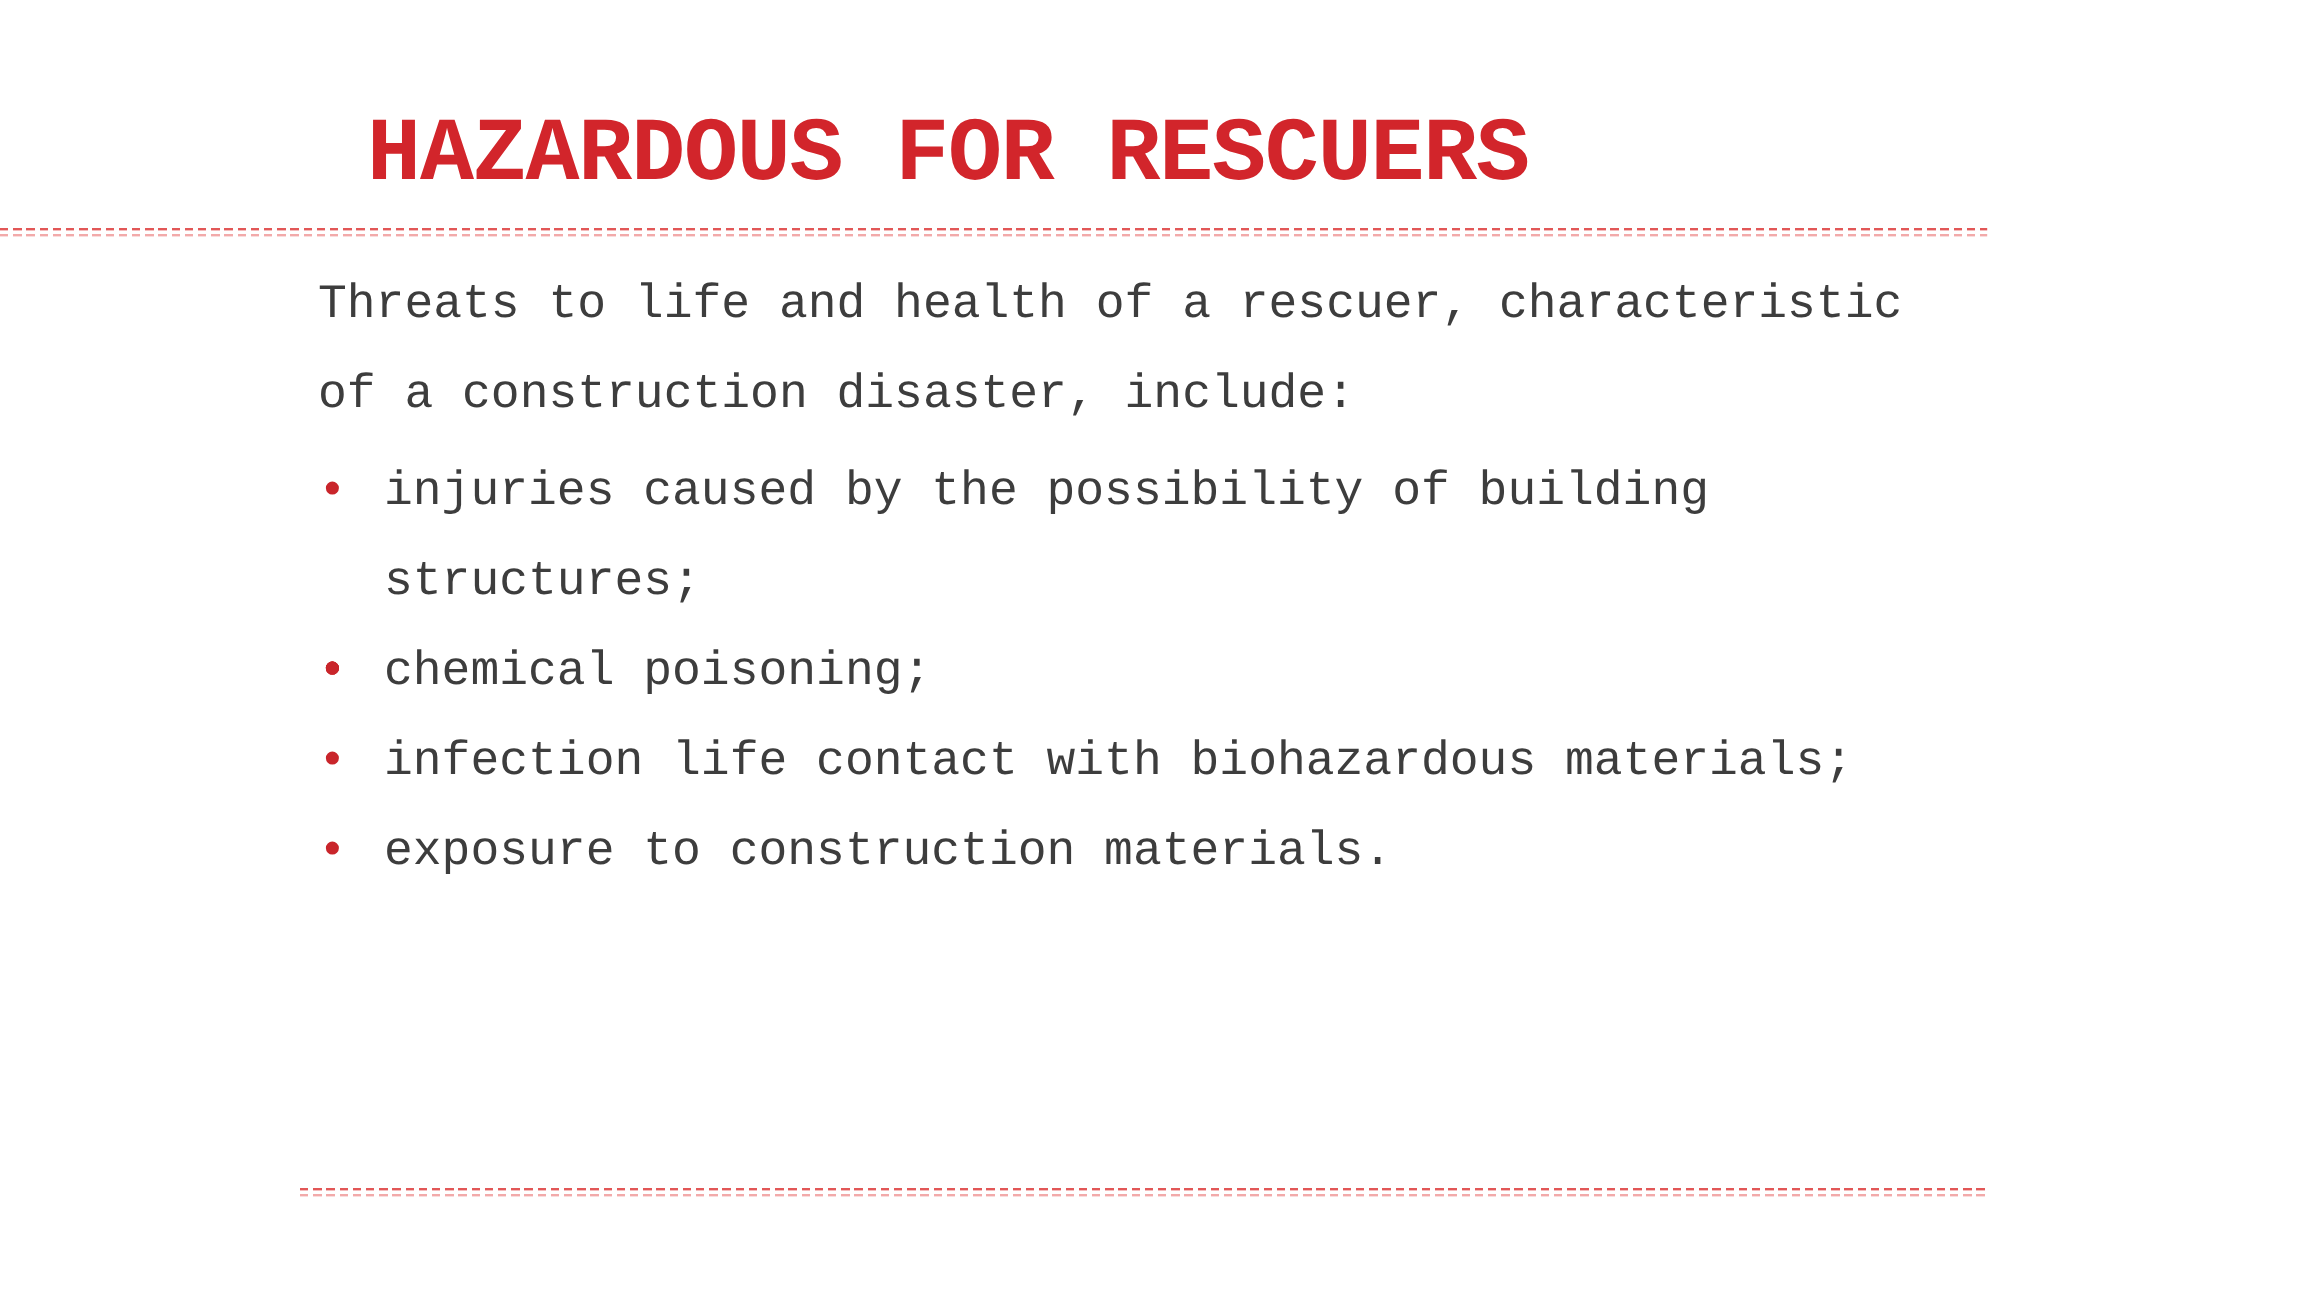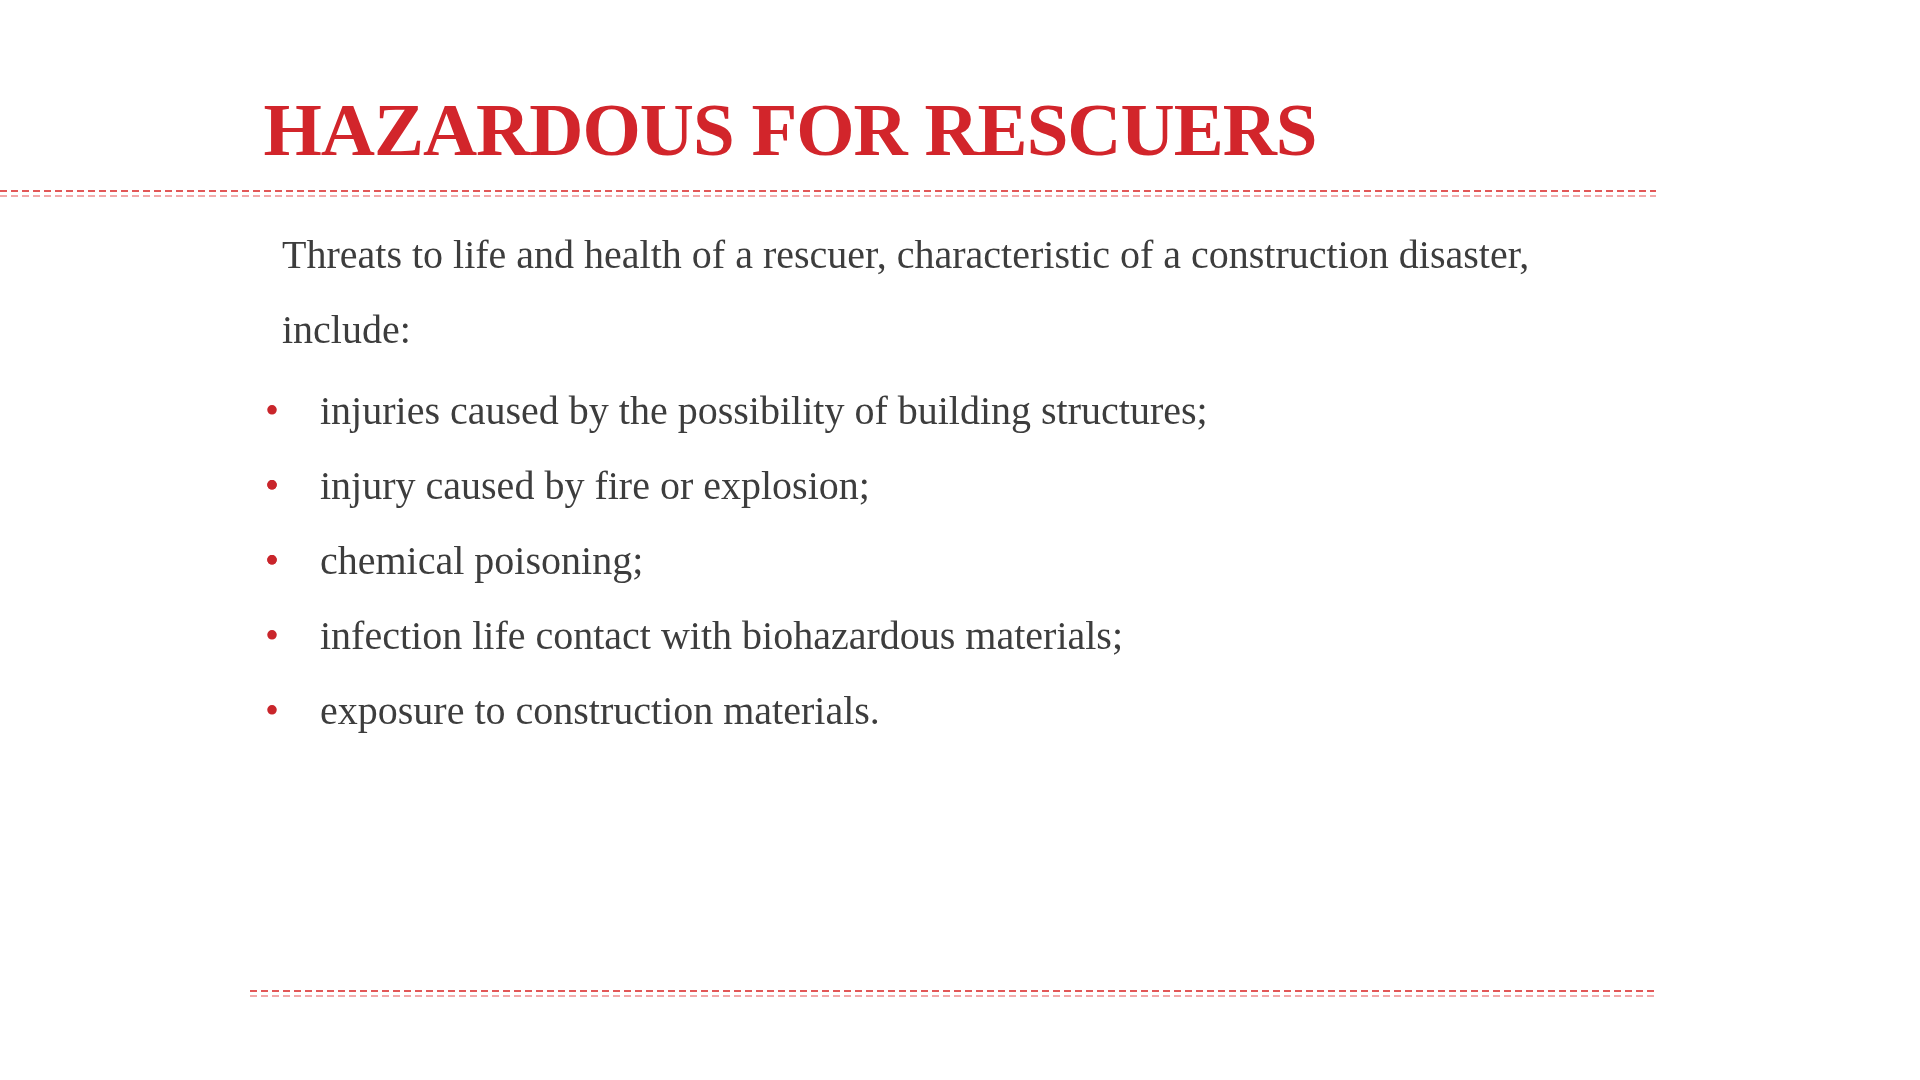--- a/index.html
+++ b/index.html
@@ -6,21 +6,21 @@
     margin: 0;
     padding: 0;
     background: #ffffff;
   }
   .slide {
     position: relative;
     width: 1656px;
     height: 1080px;
     background: #ffffff;
     overflow: hidden;
-    font-family: Liberation Serif, serif;
+    font-family: Liberation Mono, monospace;
   }
 
   
   .title {
     position: absolute;
     top: 92px;
     left: 0;
     right: 76px;
     margin: 0;
     text-align: center;
@@ -51,21 +51,21 @@
   .rule-bottom {
     top: 990px;
     left: 250px;
     width: 1670px;
   }
 
   
   .intro {
     position: absolute;
     top: 217px;
-    left: 282px;
+    left: 265px;
     width: 1360px;
     margin: 0;
     font-size: 40px;
     line-height: 75px;
     color: var(--body-text, #3d3d3d);
   }
 
   
   .bullets {
     position: absolute;
@@ -124,21 +124,20 @@
         <span class="dot">•</span>
         <span class="bullet-text">injuries caused by the possibility of building structures;</span>
       </li>
 
       <li class="bullet-item">
         <span class="dot">•</span>
       </li>
 
       <li class="bullet-item">
         <span class="dot">•</span>
-        <span class="bullet-text">injury caused by fire or explosion;</span>
       </li>
 
       <li class="bullet-item">
         <span class="dot">•</span>
       </li>
 
       <li class="bullet-item">
         <span class="dot">•</span>
         <span class="bullet-text">chemical poisoning;</span>
       </li>

